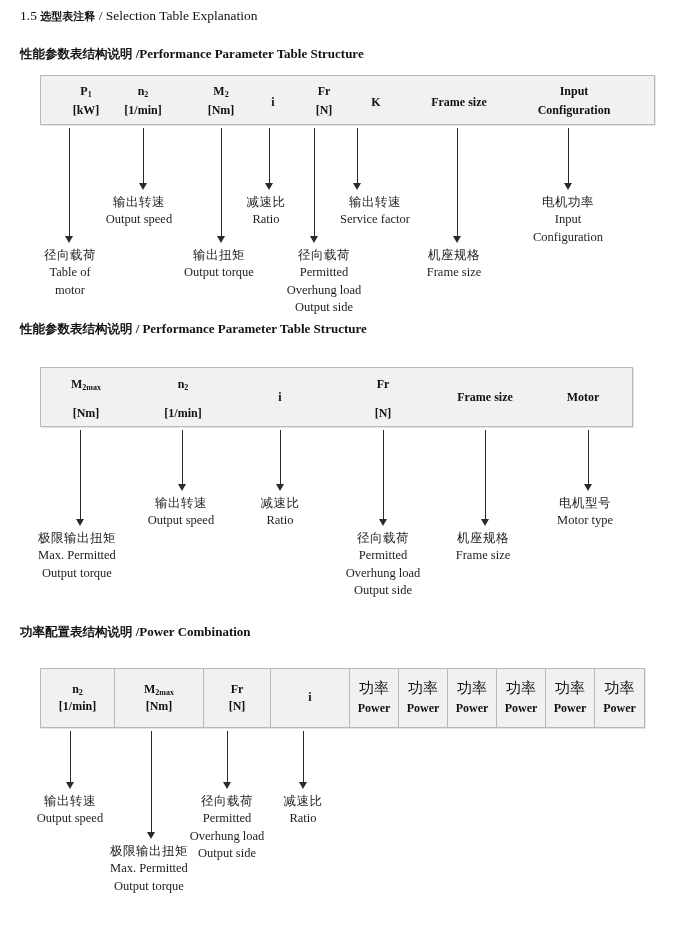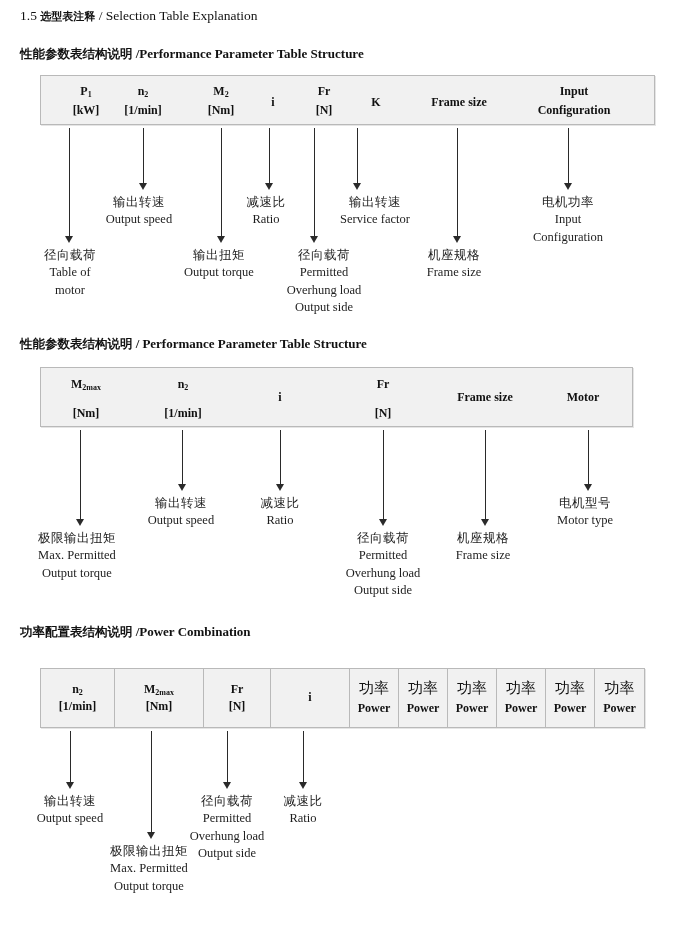--- a/index.html
+++ b/index.html
@@ -189,21 +189,21 @@
 <div class="cap" style="left:412px;top:246px;width:84px;">
   <span class="cn">机座规格</span>
   <span class="en">Frame size</span>
 </div>
 <div class="cap" style="left:518px;top:193px;width:100px;">
   <span class="cn">电机功率</span>
   <span class="en">Input</span>
   <span class="en">Configuration</span>
 </div>
 
-<div class="h-sub" style="left:20px;top:336px;">
+<div class="h-sub" style="left:20px;top:321px;">
   <span class="cn">性能参数表结构说明</span>
   <span class="en">/</span>
   <span class="en">Performance Parameter Table Structure</span>
 </div>
 
 <div class="tbl" style="left:40px;top:367px;width:593px;height:60px;"></div>
 
 <div class="hlabel" style="left:42px;top:375px;width:88px;">
   <div><span>M</span><sub>2max</sub></div>
   <div style="margin-top:10px;">[Nm]</div>

